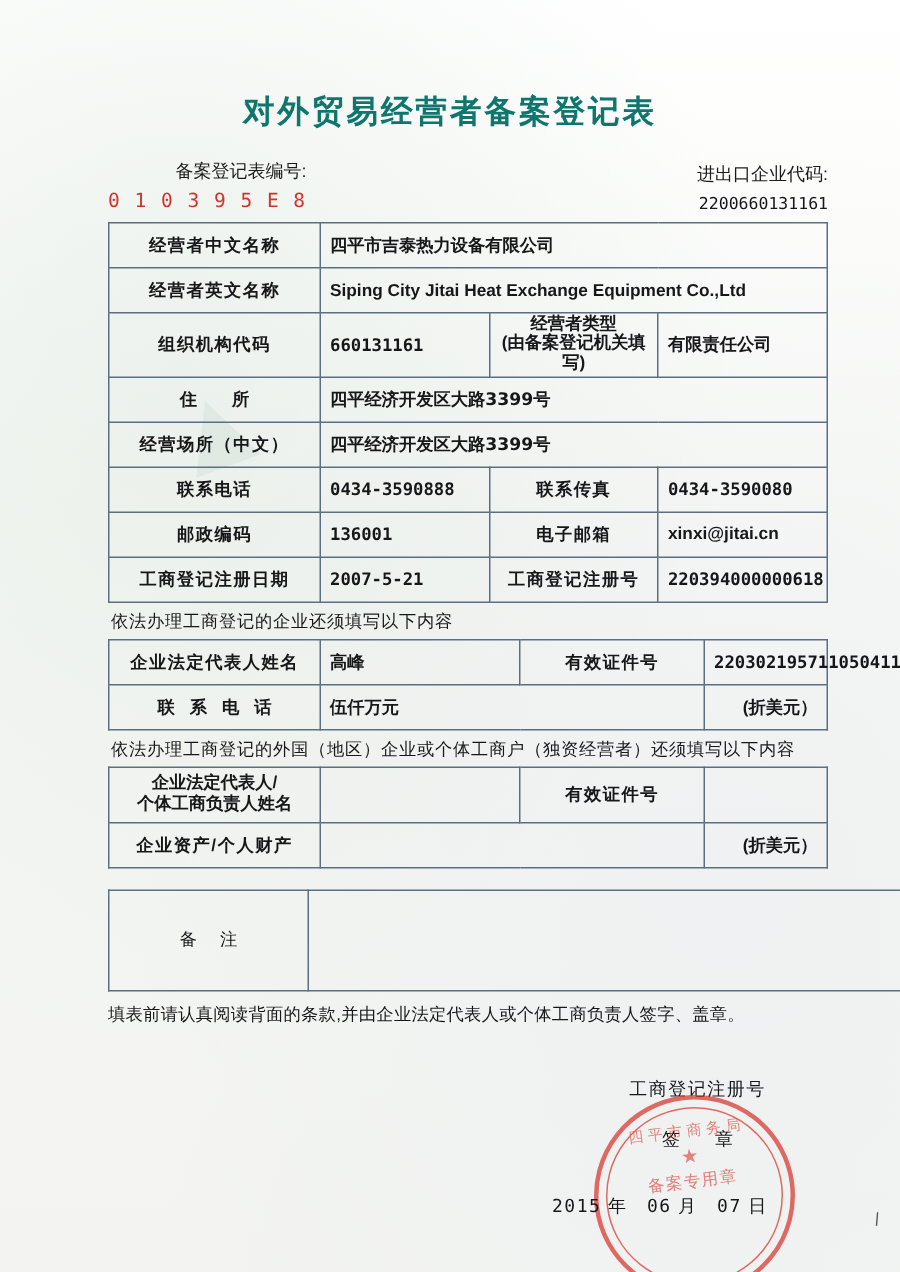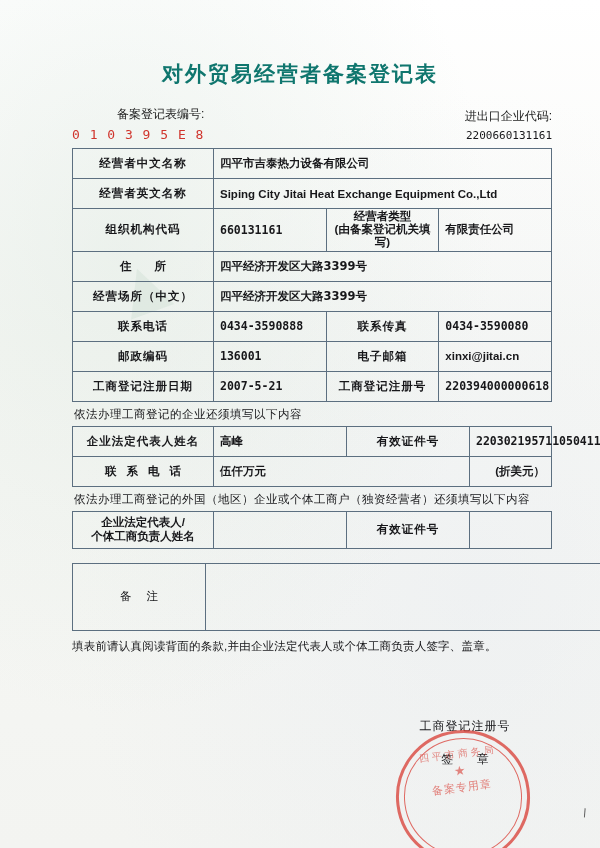--- a/index.html
+++ b/index.html
@@ -342,20 +342,25 @@
       <tbody>
           <tr>
         <td class="lbl2" style="width:128px;height:34px">
           <div>企业法定代表人/</div>
           <div>个体工商负责人姓名</div>
         </td>
         <td class="val" style="width:120px"></td>
         <td class="lbl" style="width:110px">有效证件号</td>
         <td class="val mono"></td>
       </tr>
+      <tr>
+        <td class="lbl">企业资产/个人财产</td>
+        <td class="val" colspan="2"></td>
+        <td class="right-note">(折美元）</td>
+      </tr>
     </tbody>
       </table>
 
     <table class="remark-table">
       <tbody>
           <tr>
         <td class="remark-label">备  注</td>
         <td></td>
       </tr>
     </tbody>
@@ -368,16 +373,26 @@
       <div class="line spread">签  章</div>
     </div>
 
     <div class="seal">
       <div class="inner"></div>
       <div class="seal-arc">四平市商务局</div>
       <div class="seal-star">★</div>
       <div class="seal-text">备案专用章</div>
     </div>
 
+    <div class="date-line">
+      <span class="num">2015</span>
+      <span>年</span>
+      &nbsp;
+      <span class="num">06</span>
+      <span>月</span>
+      &nbsp;
+      <span class="num">07</span>
+      <span>日</span>
+    </div>
 
     <div class="corner-mark">\</div>
   </div>
 </div>
 
 </body></html>

